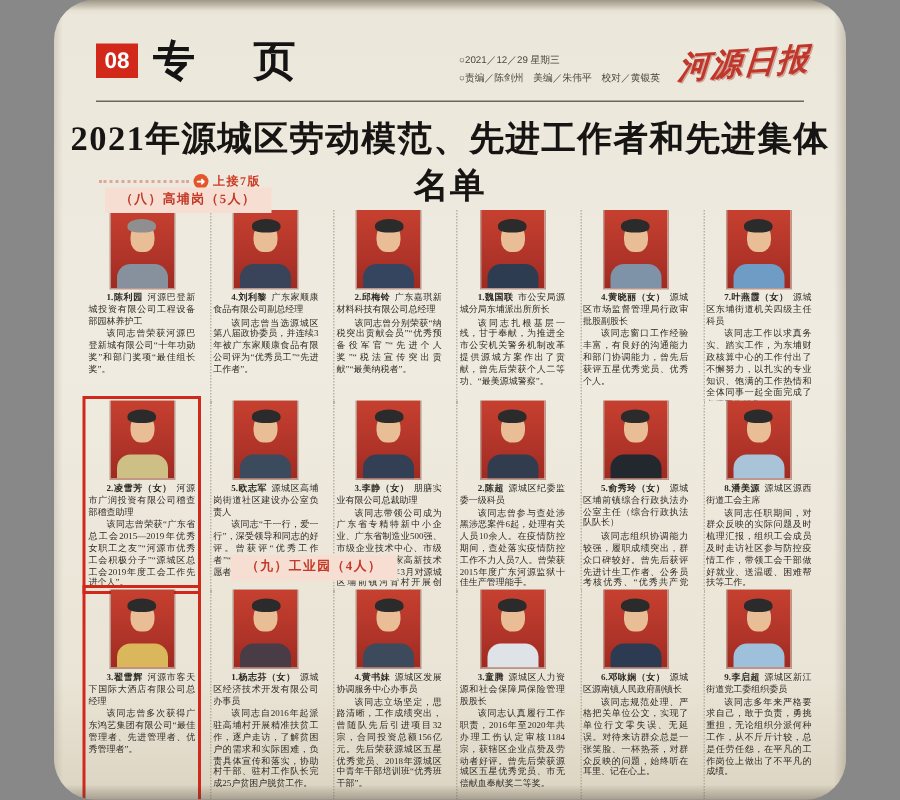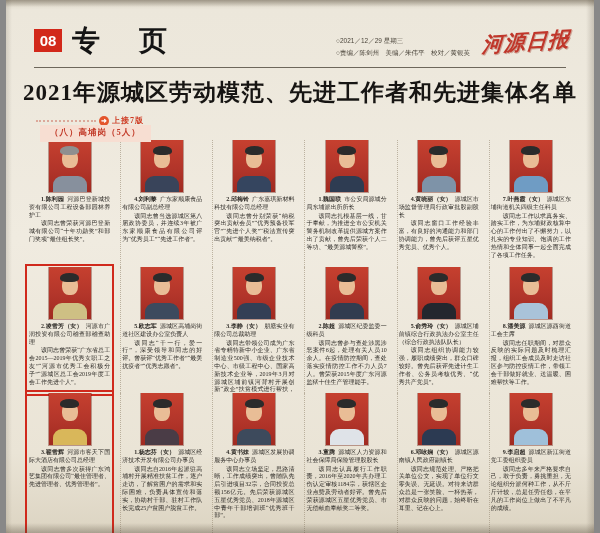--- a/index.html
+++ b/index.html
@@ -1,20 +1,21 @@
 <!DOCTYPE html>
 <html><head>
 <meta charset="utf-8">
 <style>
   html,body { margin:0; padding:0; background:#888; }
   .page {
-    position:relative; width:588px; height:533px; margin:0 auto;
+    position:relative; width:528px; height:533px; margin:0 auto;
     background: linear-gradient(180deg,#d9d2c2 0,#ece7db 10px,#f0ebe0 45%,#eae4d6 85%,#dcd4c2 100%);
     font-family:"Liberation Serif", serif;
     overflow:hidden;
+    border-radius:27px;
   }
   .page::after{
     content:""; position:absolute; inset:0; pointer-events:none;
     background:
       linear-gradient(180deg, rgba(70,60,45,.40), rgba(70,60,45,0) 7px),
       linear-gradient(0deg,   rgba(70,60,45,.35), rgba(70,60,45,0) 10px),
       linear-gradient(270deg, rgba(70,60,45,.22), rgba(70,60,45,0) 8px),
       linear-gradient(90deg,  rgba(70,60,45,.15), rgba(70,60,45,0) 6px);
   }
   
@@ -111,20 +112,21 @@
 
   <div class="body-area">
 
     <div class="continued">
       <div class="dots"></div>
       <div class="cicon">➜</div>
       <div class="ctext">上接7版</div>
     </div>
 
     <div class="sec-label" id="label-a">（八）高埔岗（5人）</div>
+    <div class="sec-label" id="label-c">（九）工业园（4人）</div>
 
     <div class="grid" id="entry-grid">
   <div class="cell" style="grid-area: 1 / 1;">
     <div class="photo" style="--shirt: #87909d; --hair: #8f8f8f;">
       <div class="torso"></div>
       <div class="head"></div>
     </div>
     <div class="etext">
       <div class="name-line">
         <b class="nm">1.陈利园</b><span class="ttl">河源巴登新城投资有限公司工程设备部园林养护工</span>

